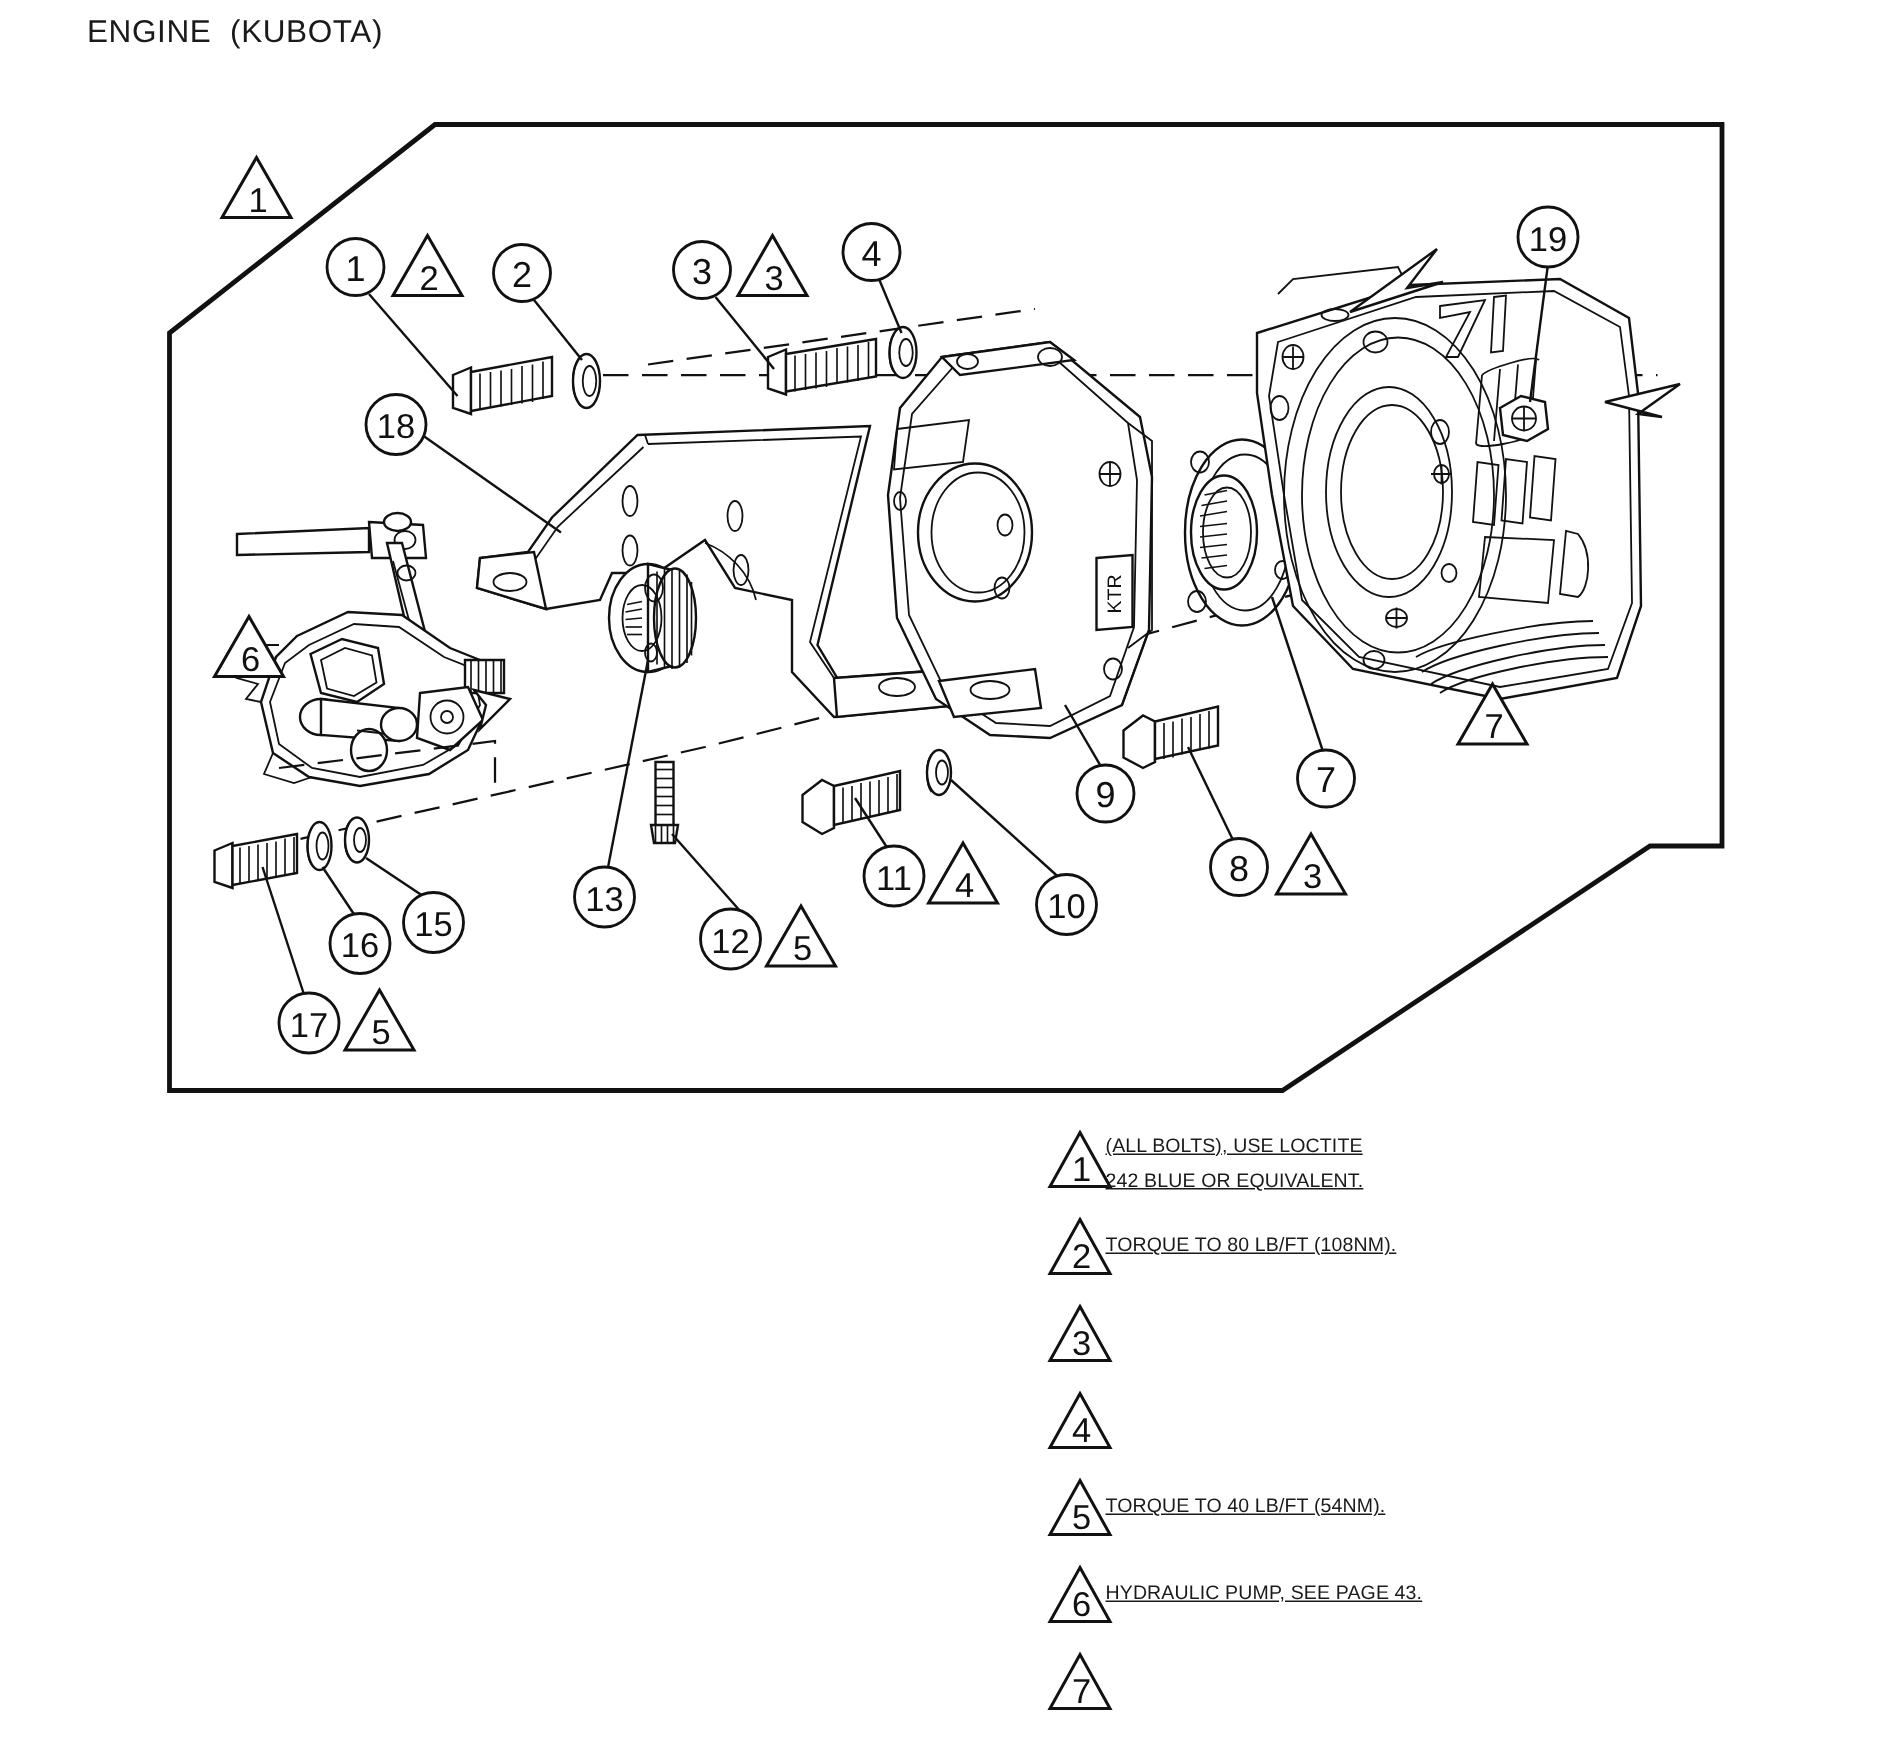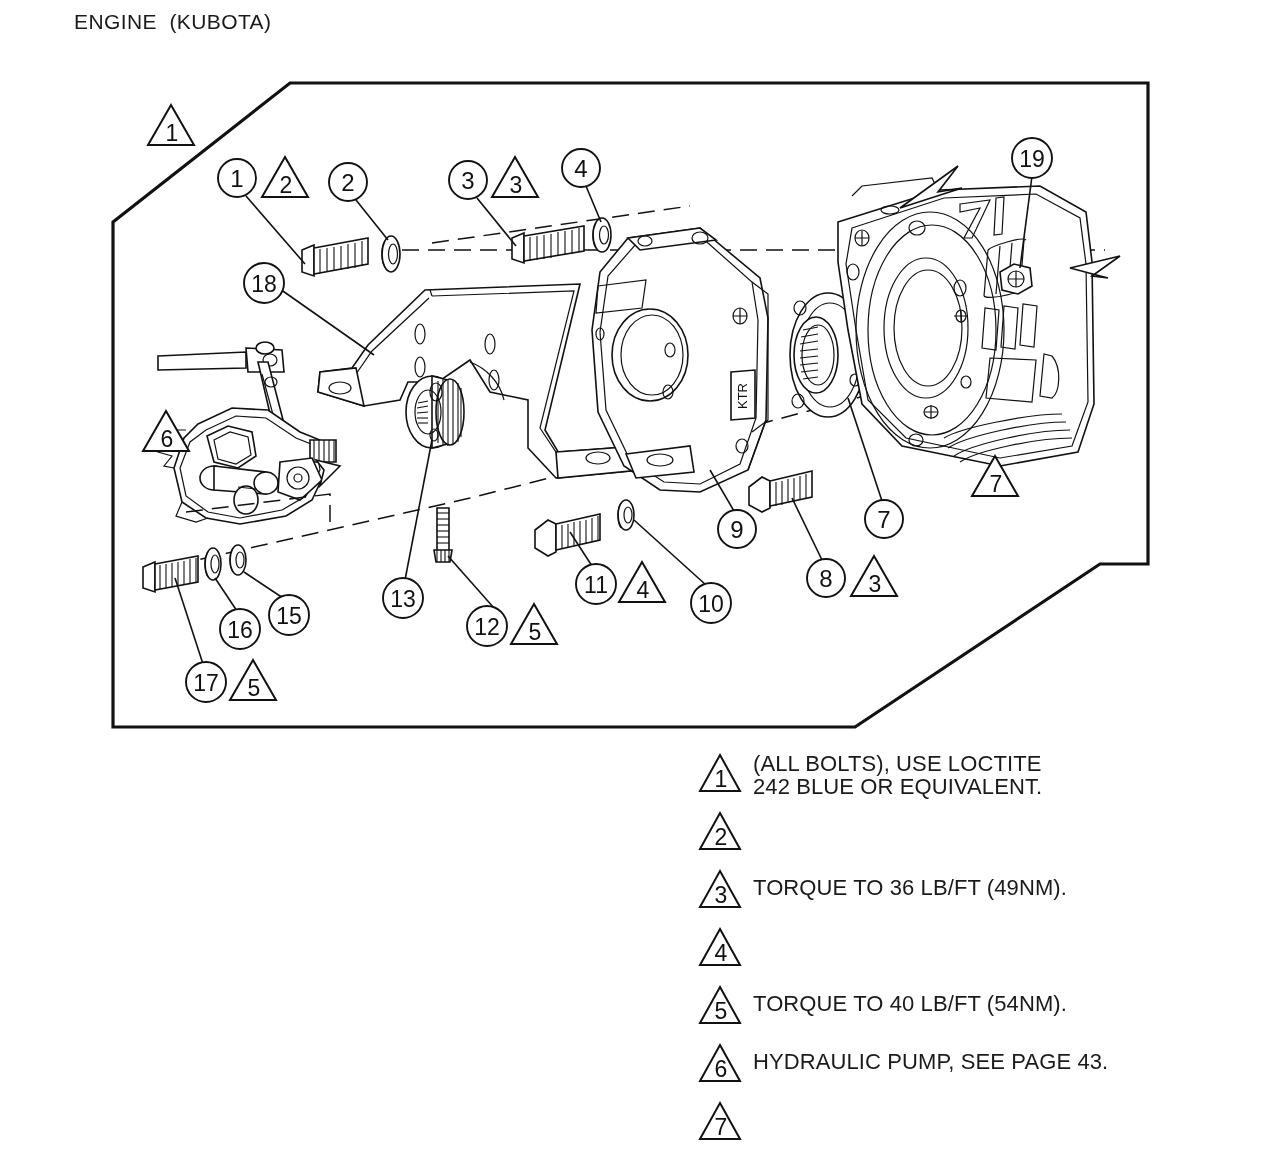--- a/index.html
+++ b/index.html
@@ -12,21 +12,21 @@
     height: 1176px;
     position: relative;
     font-family: "Liberation Sans", sans-serif;
     color: #1a1a1a;
     overflow: hidden;
   }
 
   
   #page-title {
     position: absolute;
-    left: 74px;
+    left: 58px;
     top: 10px;
     font-size: 21px;
     letter-spacing: 0.4px;
     color: #1a1a1a;
     white-space: pre;
   }
 
   
   #drawing-area {
     position: absolute;
@@ -51,26 +51,27 @@
   .note-tri {
     position: absolute;
     left: 0;
     top: 0;
     width: 46px;
     height: 42px;
   }
   .note-tri svg { display: block; }
   .note-text {
     position: absolute;
-    left: 56px;
+    left: 40px;
     top: 8px;
-    font-size: 22px;
+    font-size: 13px;
     line-height: 23px;
     white-space: pre;
     letter-spacing: 0.1px;
+    text-decoration: underline;
   }
   .note-text.two-line { top: 0px; }
 
   
   text.cal {
     font-family: "Liberation Sans", sans-serif;
     font-size: 24px;
     text-anchor: middle;
     fill: #111111;
   }
@@ -596,30 +597,30 @@
 242 BLUE OR EQUIVALENT.</div>
   </div>
 
   <div class="note-row">
     <div class="note-tri">
       <svg width="46" height="42" viewBox="0 0 46 42">
         <path class="tri" d="M 23,3 L 43,39 L 3,39 Z"></path>
         <text class="tri-num" x="24" y="35">2</text>
       </svg>
     </div>
+    <div class="note-text">TORQUE TO 80 LB/FT (108NM).</div>
   </div>
 
   <div class="note-row">
     <div class="note-tri">
       <svg width="46" height="42" viewBox="0 0 46 42">
         <path class="tri" d="M 23,3 L 43,39 L 3,39 Z"></path>
         <text class="tri-num" x="24" y="35">3</text>
       </svg>
     </div>
-    <div class="note-text">TORQUE TO 36 LB/FT (49NM).</div>
   </div>
 
   <div class="note-row">
     <div class="note-tri">
       <svg width="46" height="42" viewBox="0 0 46 42">
         <path class="tri" d="M 23,3 L 43,39 L 3,39 Z"></path>
         <text class="tri-num" x="24" y="35">4</text>
       </svg>
     </div>
   </div>

